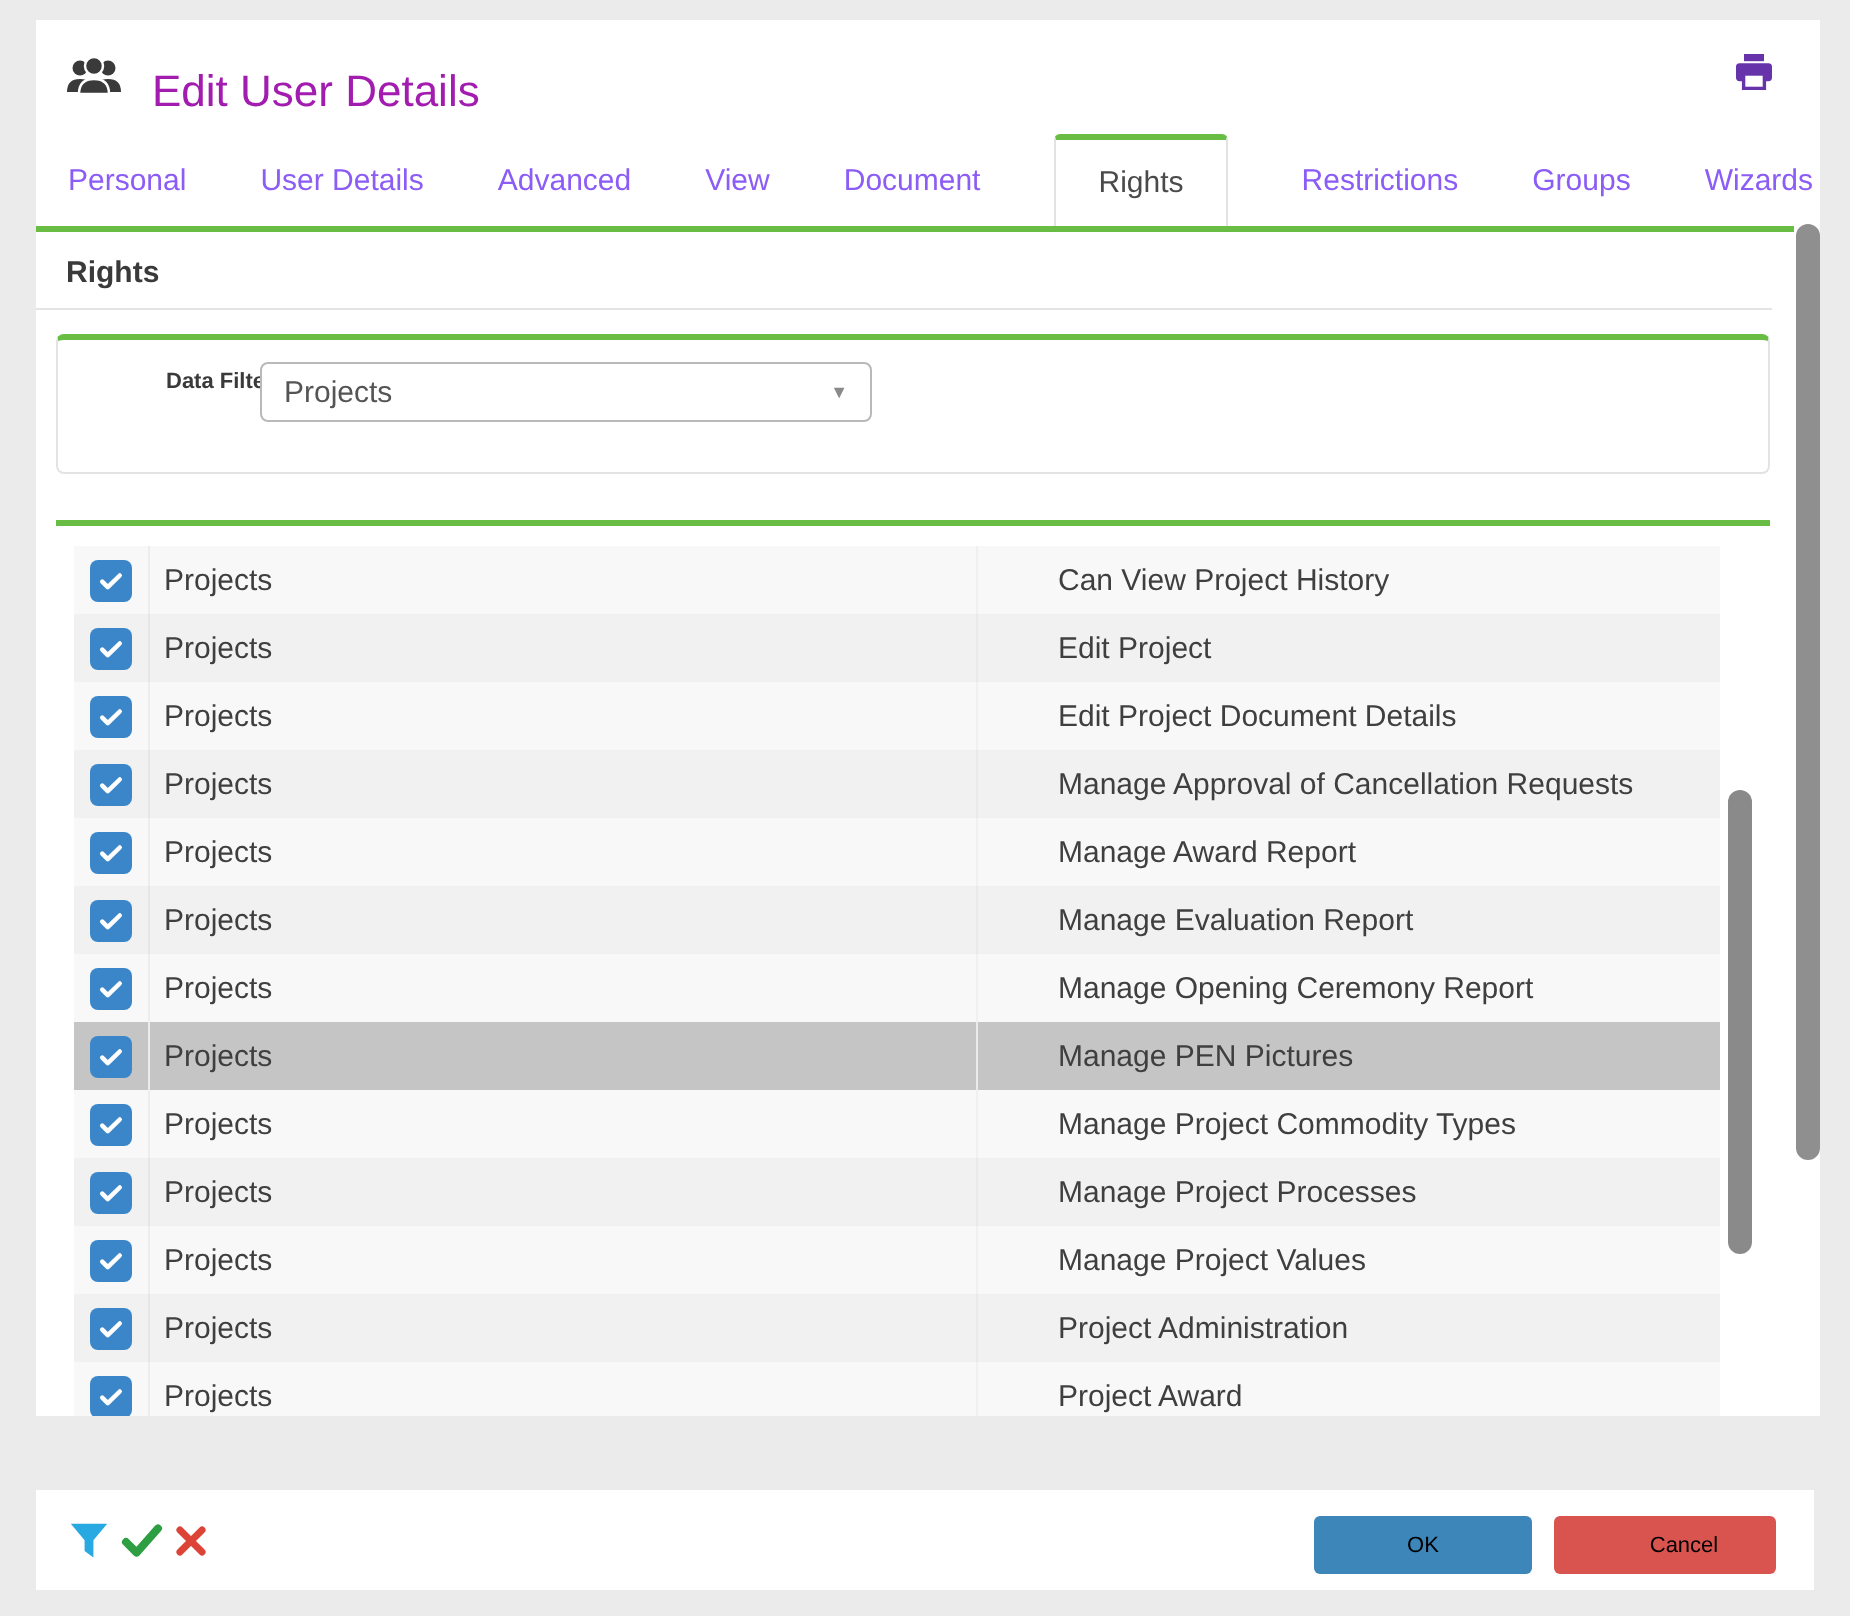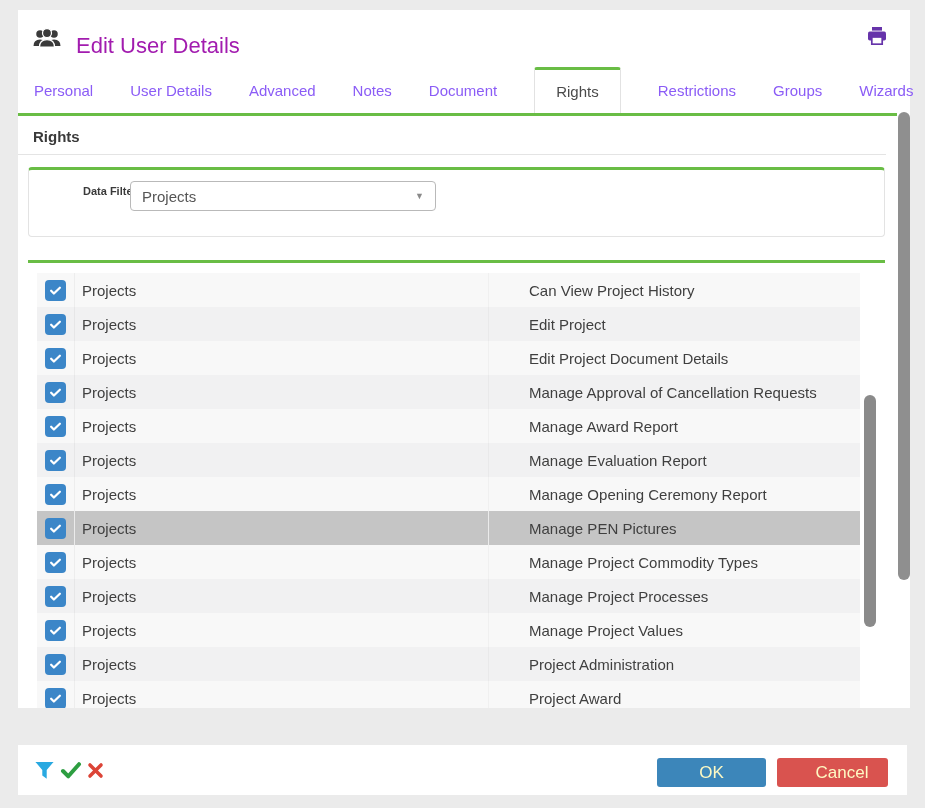--- a/index.html
+++ b/index.html
@@ -53,22 +53,22 @@
 
   .inner-thumb{position:absolute;left:827px;top:122px;width:12px;height:232px;
            background:#8a8a8a;border-radius:6px;cursor:pointer;}
   .outer-thumb{position:absolute;left:880px;top:102px;width:12px;height:468px;
            background:#8f8f8f;border-radius:6px;cursor:pointer;}
 
   
   .footer{position:absolute;left:18px;top:745px;width:889px;height:50px;background:#fff;}
   .footer-icons{position:absolute;left:15px;top:13px;display:flex;align-items:center;gap:3px;}
   .footer-icons > span{display:flex;align-items:center;cursor:pointer;}
-  .btn{position:absolute;top:13px;height:29px;border:none;border-radius:3px;color:#fef9c3;
-       font-size:17px;display:flex;align-items:center;justify-content:center;cursor:pointer;
+  .btn{position:absolute;top:13px;height:29px;border:none;border-radius:3px;color:#000000;
+       font-size:11px;display:flex;align-items:center;justify-content:center;cursor:pointer;
        font-family:inherit;}
   .btn-ok{left:639px;width:109px;background:#3c86ba;}
   .btn-cancel{left:759px;width:111px;background:#d9534f;padding-left:25px;}
 </style>
 </head>
 <body>
 
 <div class="screen">
 
   <div class="panel">
@@ -89,21 +89,21 @@
         <rect x="5" y="0" width="10" height="3.6" fill="#6633aa"></rect>
         <rect x="1" y="4.6" width="18" height="9" rx="1.8" fill="#6633aa"></rect>
         <rect x="4.8" y="10" width="10.4" height="7.2" fill="#fff" stroke="#6633aa" stroke-width="1.7"></rect>
       </svg>
     </span>
 
     <div class="tabbar" id="tabbar">
         <div class="tab">Personal</div>
         <div class="tab">User Details</div>
         <div class="tab">Advanced</div>
-        <div class="tab">Notes</div>
+        <div class="tab">View</div>
         <div class="tab">Document</div>
         <div class="tab active">Rights</div>
         <div class="tab">Restrictions</div>
         <div class="tab">Groups</div>
         <div class="tab">Wizards</div>
       </div>
     <div class="tab-underline"></div>
 
     <div class="section-title">Rights</div>
     <div class="divider-1"></div>

